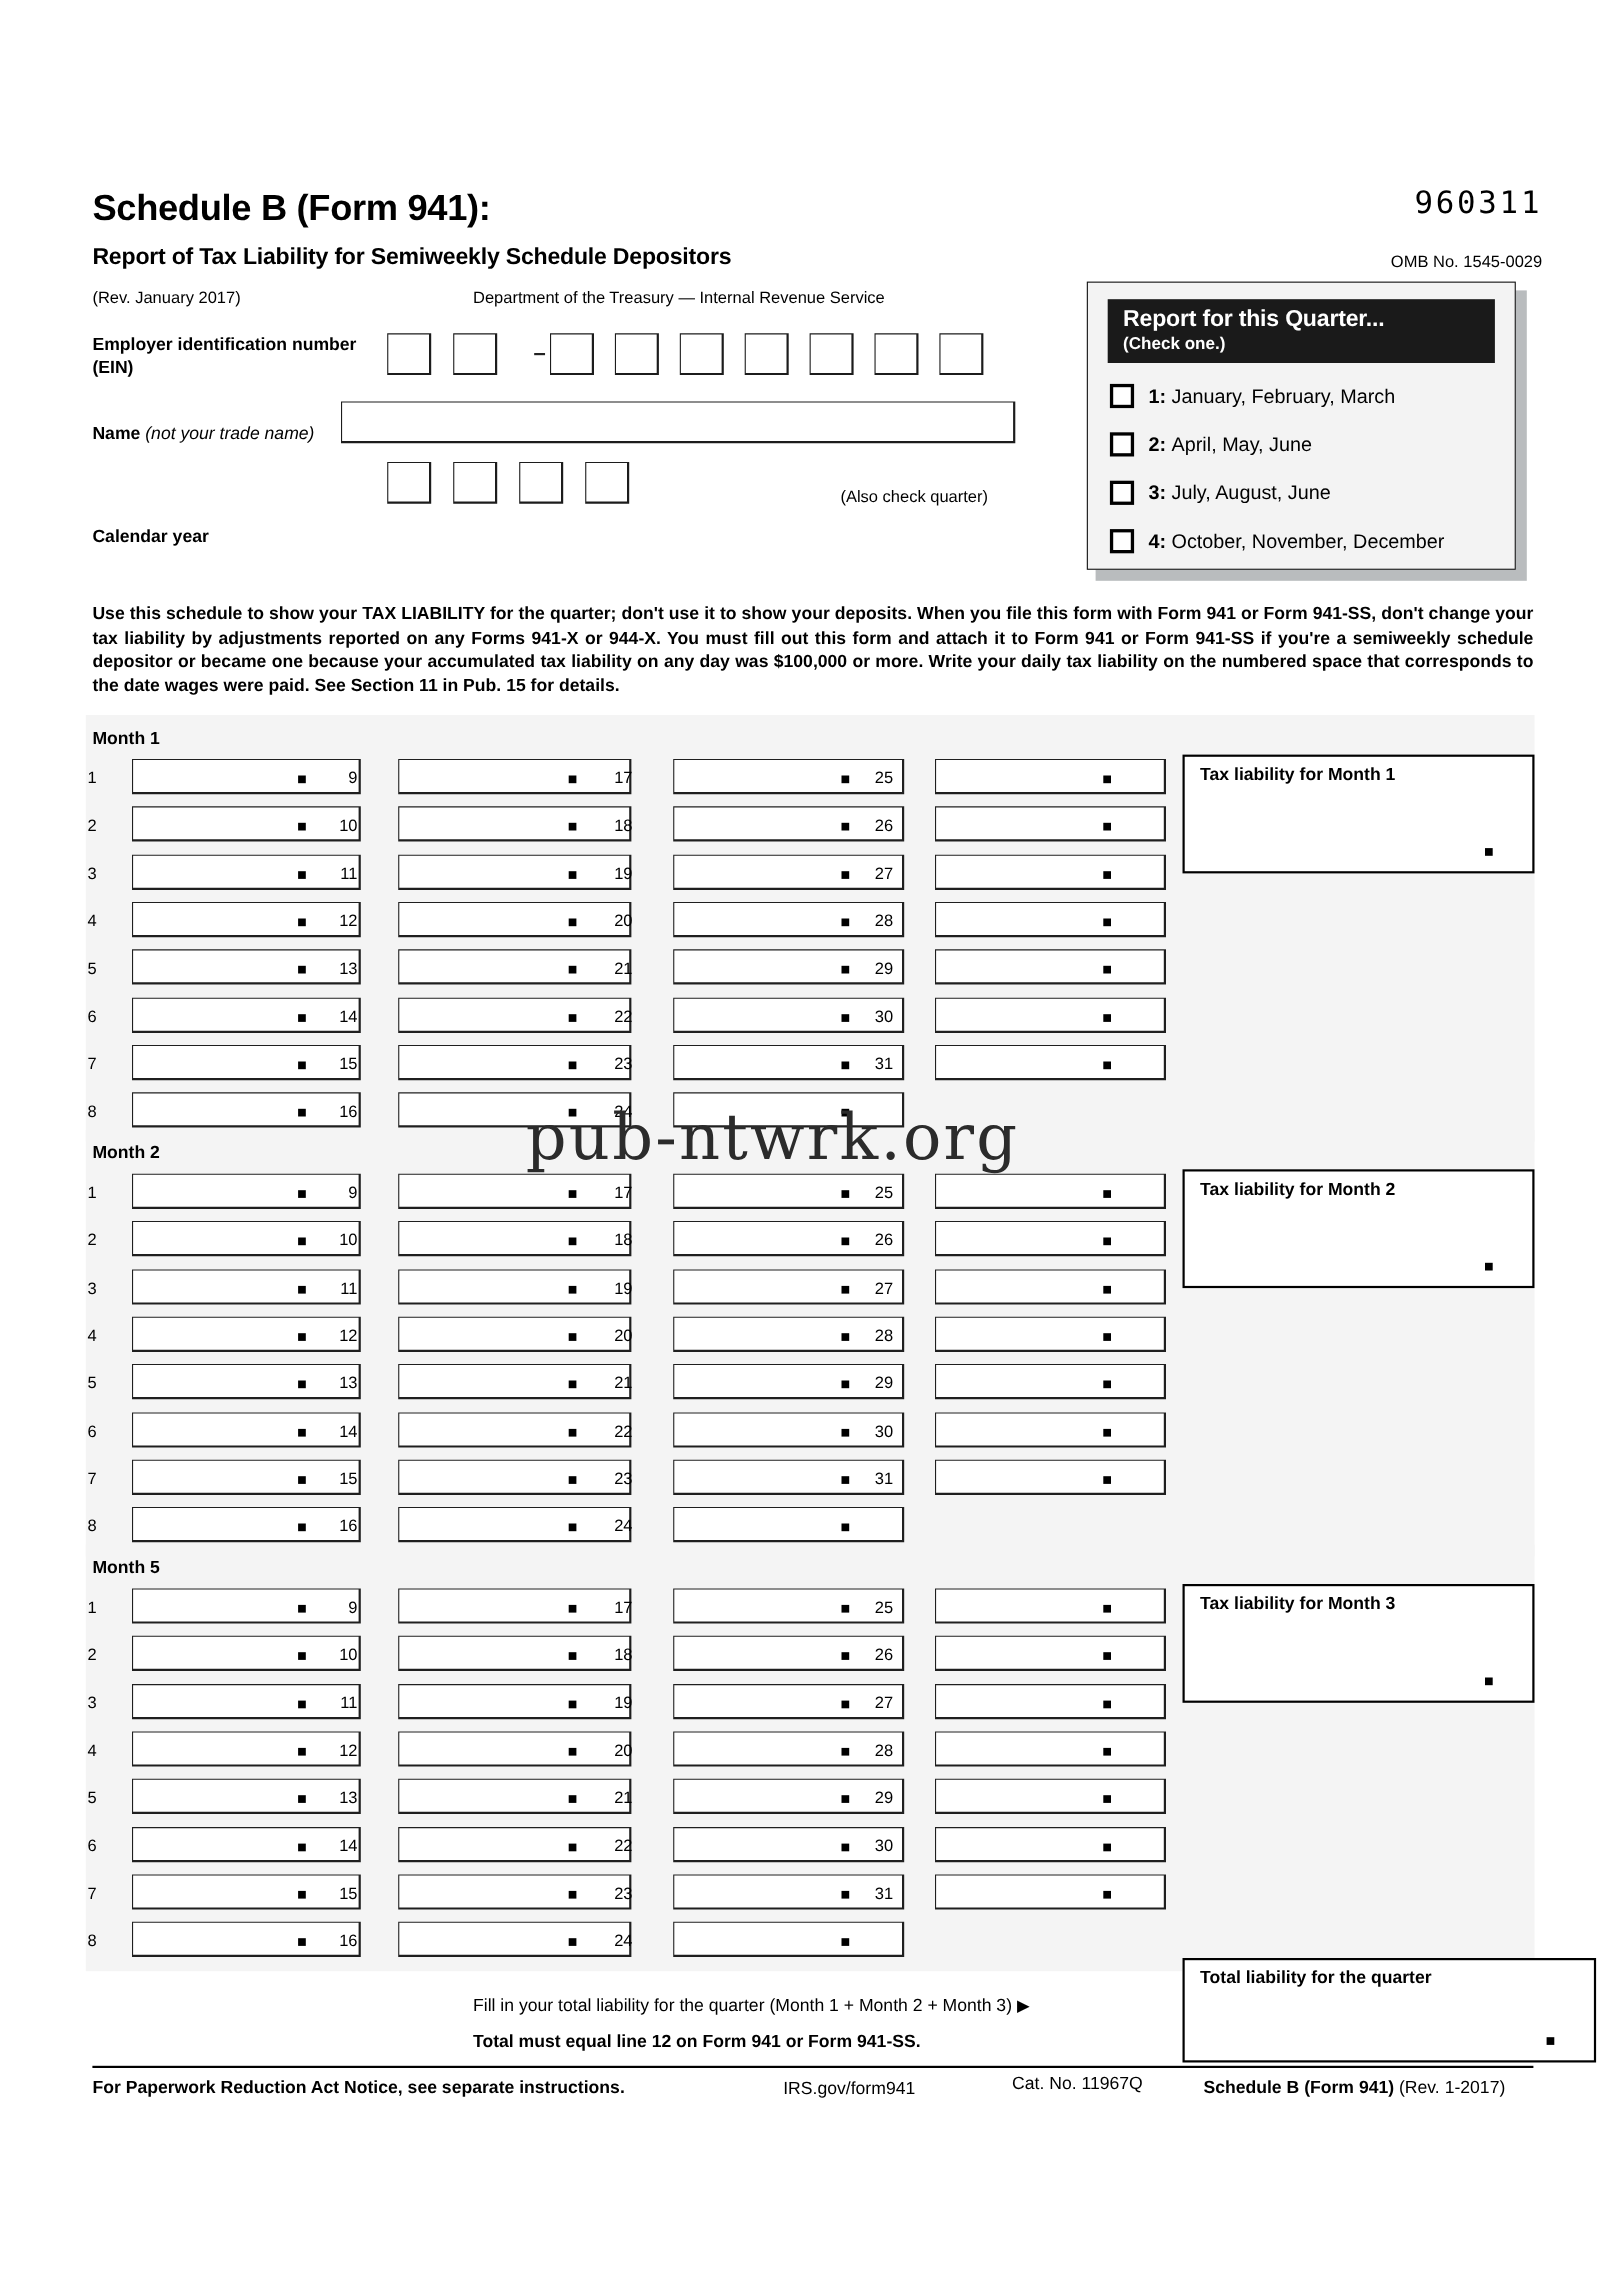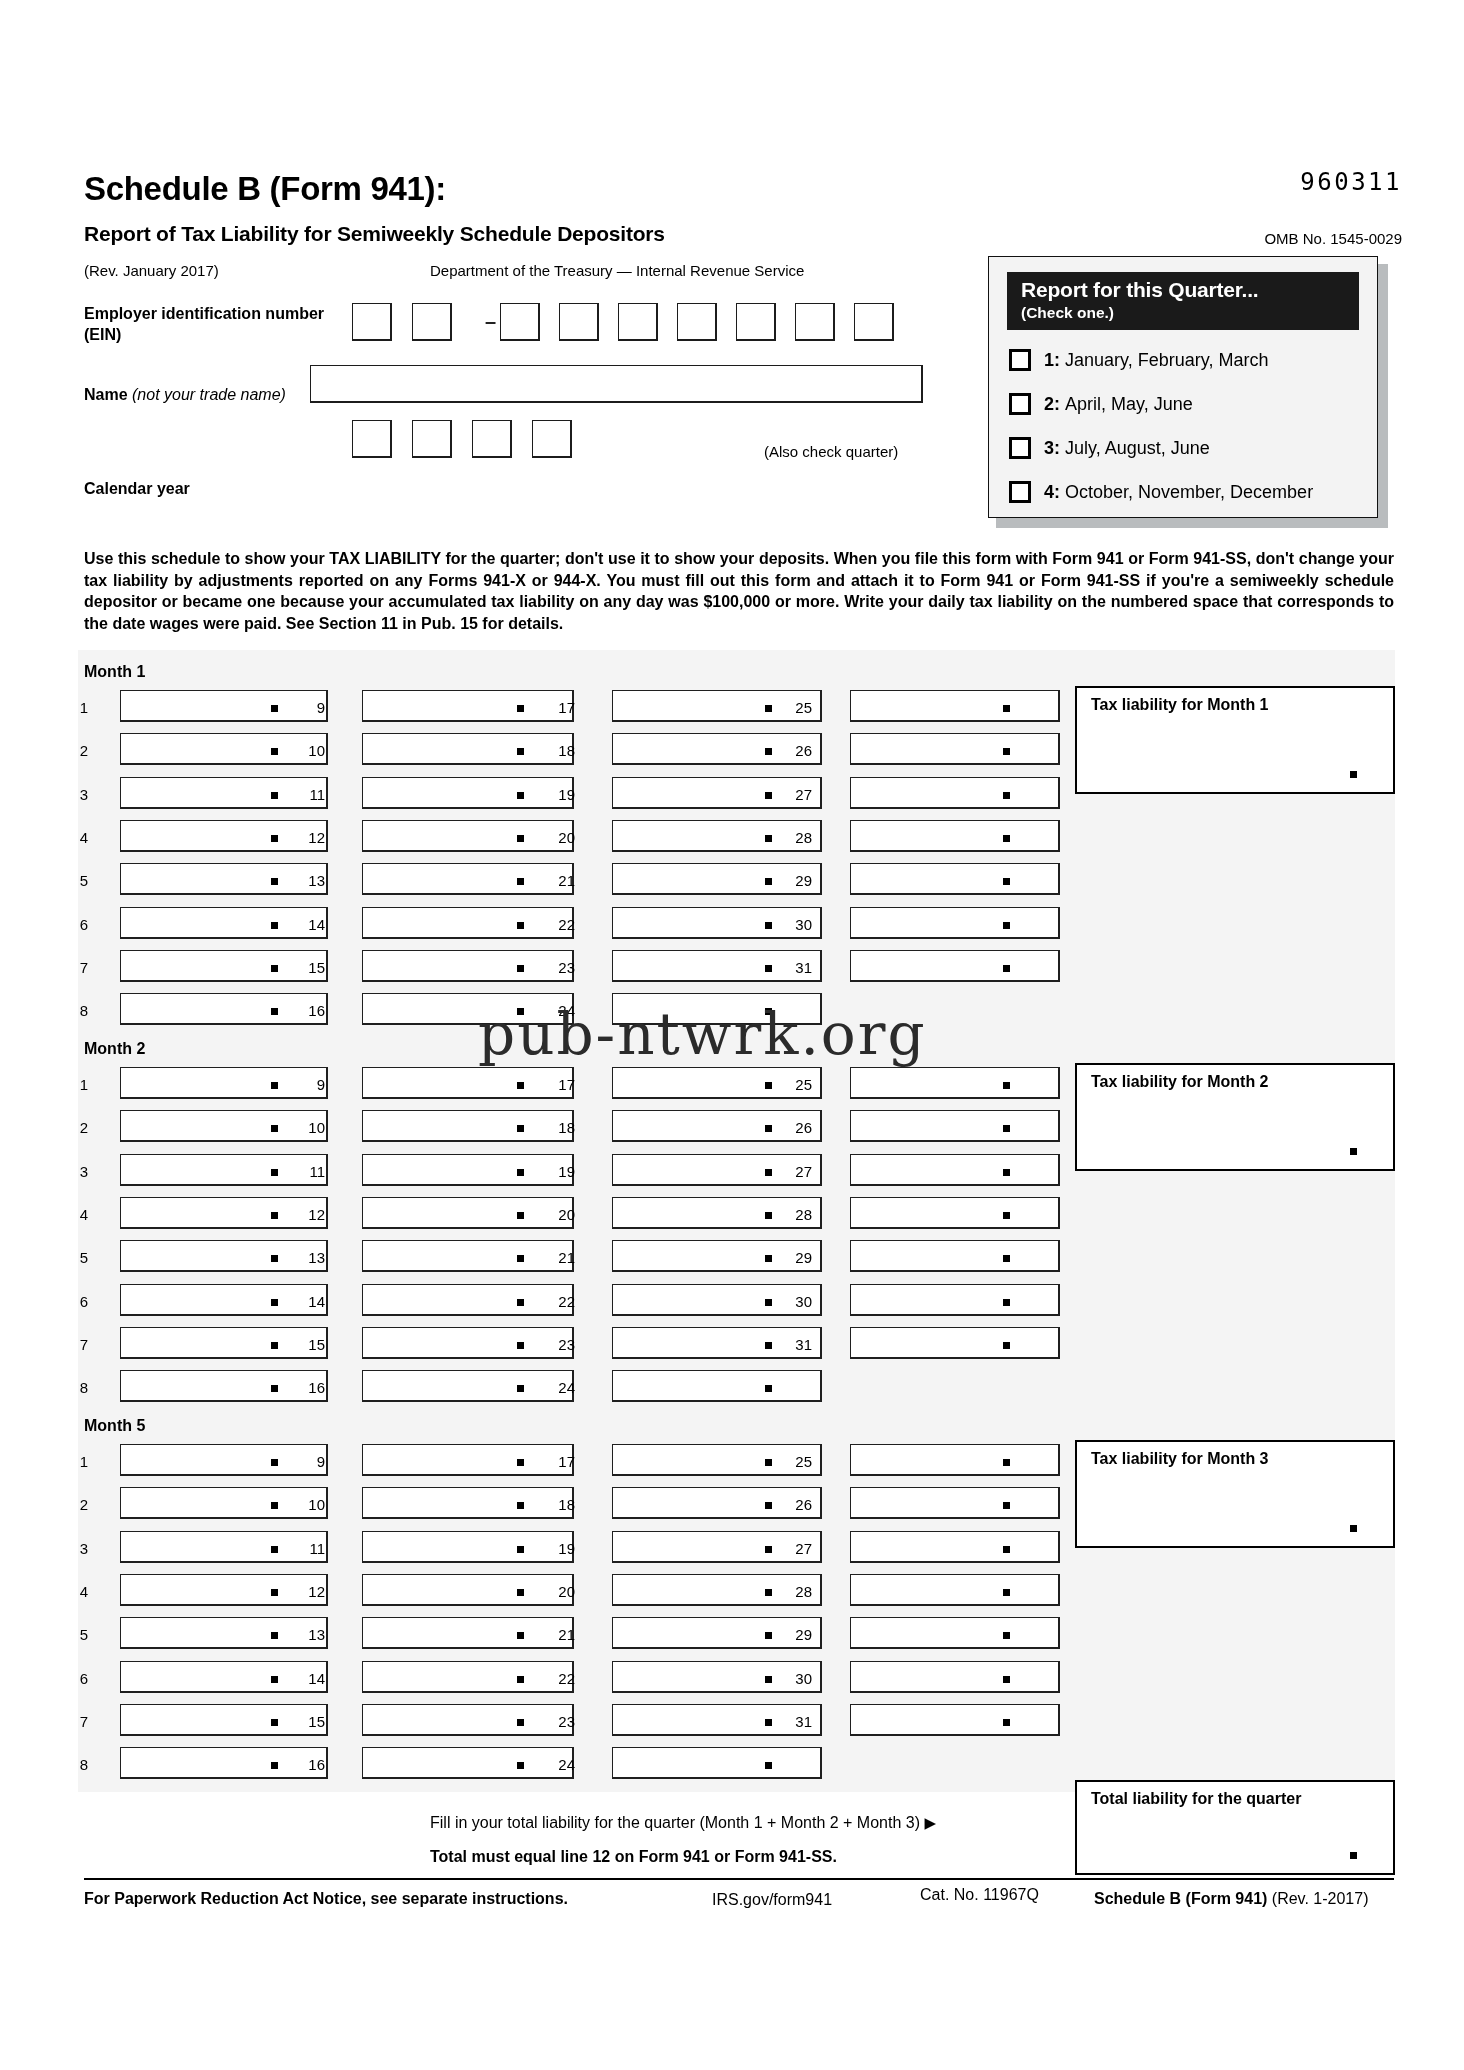--- a/index.html
+++ b/index.html
@@ -46,21 +46,21 @@
   .hdr-dept {
     position: absolute;
     left: 430px;
     top: 262px;
     font-size: 15px;
   }
   .hdr-formnum {
     position: absolute;
     right: 62px;
     top: 168px;
-    font-size: 24px;
+    font-size: 28px;
     font-family: "DejaVu Sans Mono", monospace;
     letter-spacing: 2.5px;
     font-weight: 500;
   }
   .hdr-omb {
     position: absolute;
     right: 62px;
     top: 230px;
     font-size: 15px;
   }
@@ -711,21 +711,21 @@
         <span class="dot" style="right: 36px; bottom: 14px;"></span>
       </div>
     </div>
 
   <div class="fill-line" style="left:430px; top:1814px; width:640px;">
     <span>Fill in your total liability for the quarter (Month 1 + Month 2 + Month 3)</span>
     <span class="tri">▶</span>
   </div>
   <div class="fill-line fill-bold" style="left:430px; top:1848px; width:640px;">Total must equal line 12 on Form 941 or Form 941-SS.</div>
 
-  <div class="tlbox" style="left:1075px; top:1780px; width:320px; height:95px;">
+  <div class="tlbox" style="left:1075px; top:1780px; width:376px; height:95px;">
     <span class="cap">Total liability for the quarter</span>
     <span class="dot" style="right:36px; bottom:14px;"></span>
   </div>
 
   <div class="rule" style="left:84px; top:1878px; width:1310px; height:2.4px;"></div>
   <div class="ftr ftr-b" style="left:84px; top:1890px;">For Paperwork Reduction Act Notice, see separate instructions.</div>
   <div class="ftr" style="left:712px; top:1891px;">IRS.gov/form941</div>
   <div class="ftr" style="left:920px; top:1886px;">Cat. No. 11967Q</div>
   <div class="ftr" style="left:1094px; top:1890px;">
     <span class="ftr-b">Schedule B (Form 941)</span>

